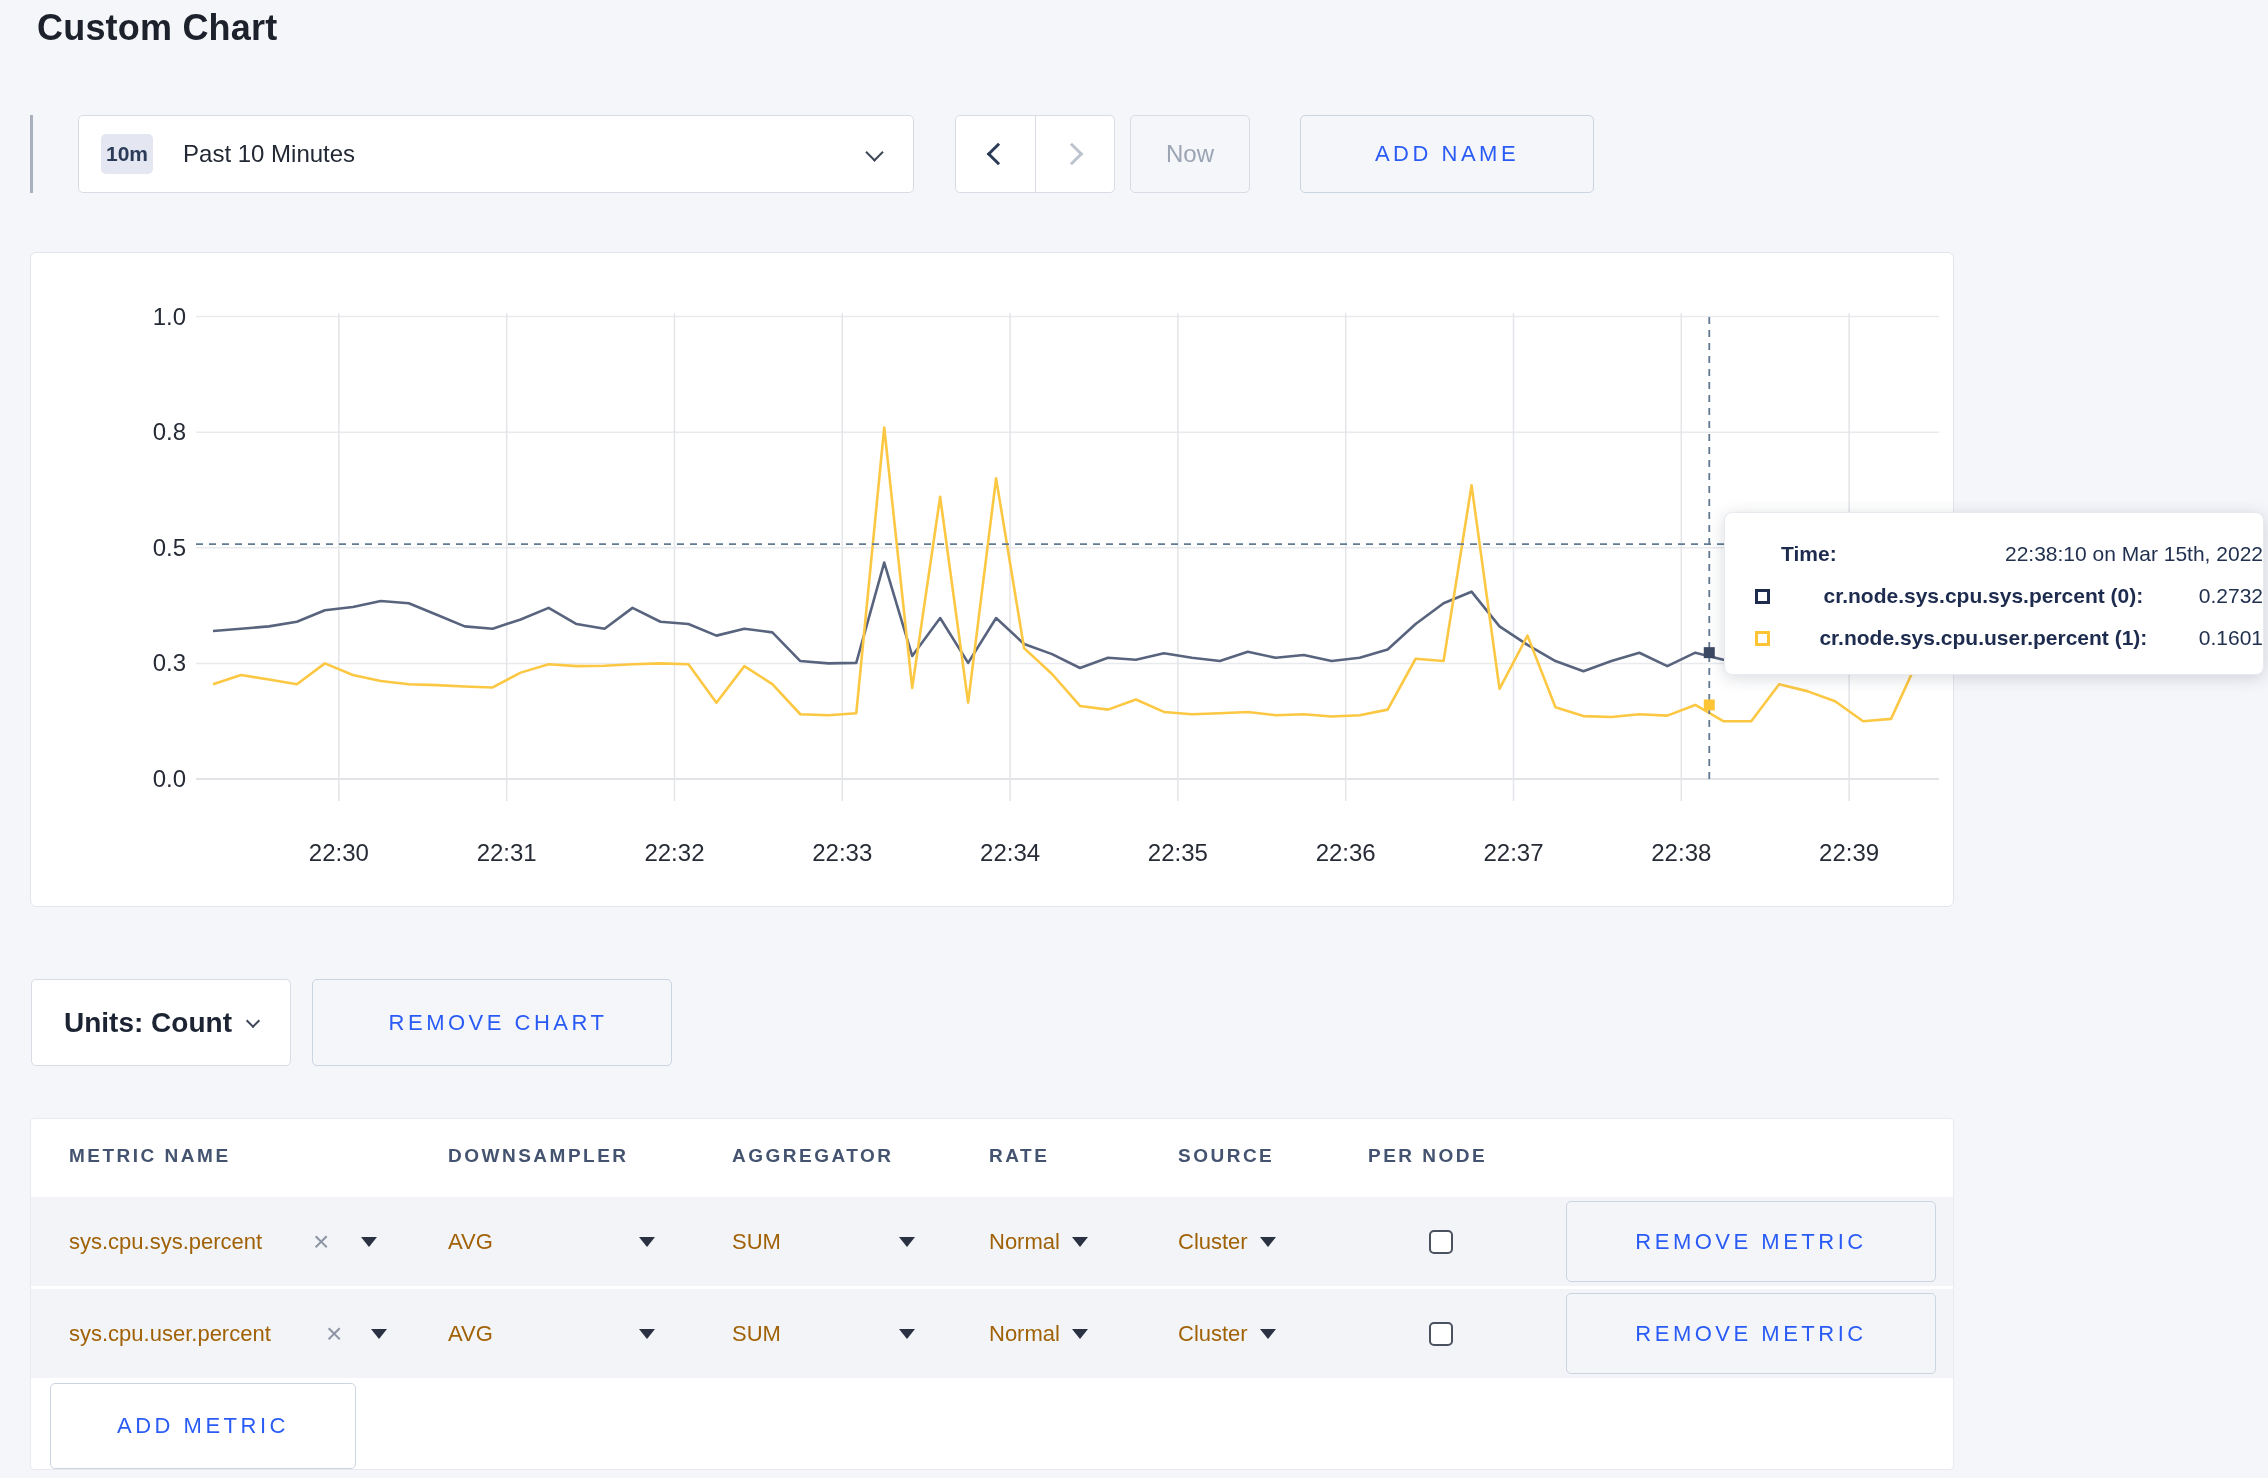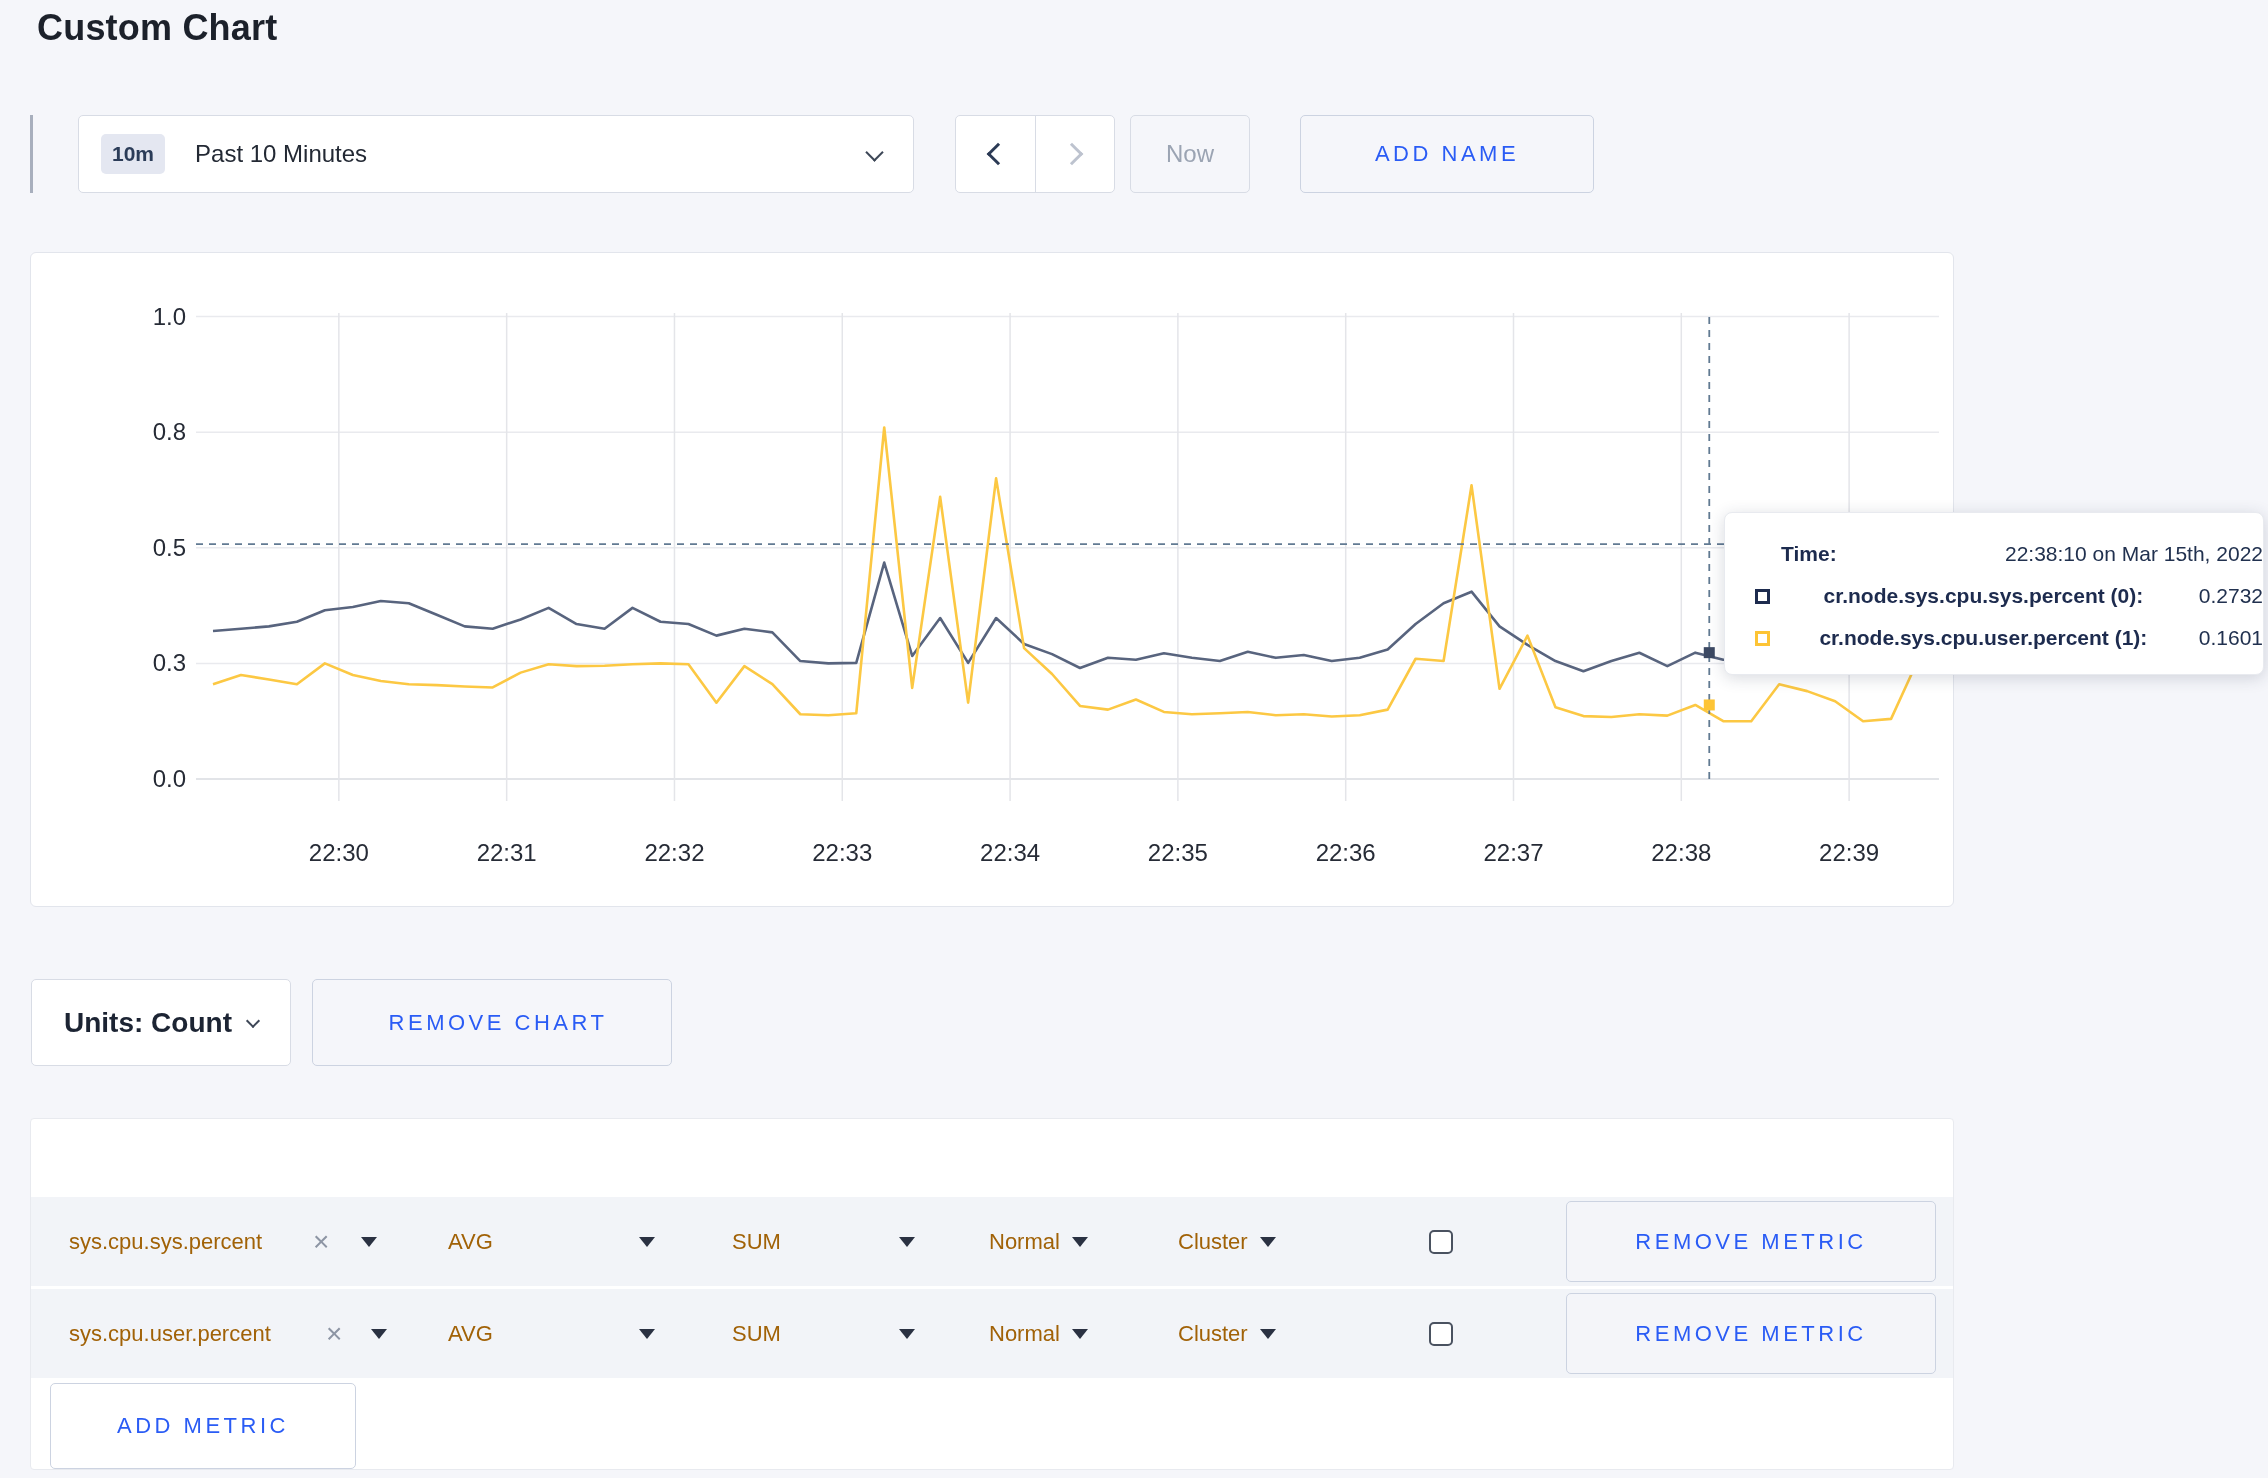--- a/index.html
+++ b/index.html
@@ -19,21 +19,21 @@
   
   .toolbar { position:absolute; left:0; top:115px; height:78px; width:100%; }
   .accent-bar { position:absolute; left:30px; top:0; width:3px; height:78px; background:#a8afbd; }
   .time-select {
     position:absolute; left:78px; top:0; width:836px; height:78px;
     background:#ffffff; border:1px solid #d8dce5; border-radius:5px;
     display:flex; align-items:center; cursor:pointer;
   }
   .time-badge {
     margin-left:22px; background:#e4e7f1; border-radius:5px;
-    padding:8px 11px; font-size:21px; font-weight:bold; color:#2b3c58;
+    padding:8px 5px; font-size:21px; font-weight:bold; color:#2b3c58;
   }
   .time-label { margin-left:30px; font-size:24px; color:#232934; }
   .chev { display:inline-block; width:13px; height:13px; border-left:2px solid #3d4757; border-bottom:2px solid #3d4757; transform:rotate(-45deg); }
   .time-select .chev { position:absolute; right:32px; top:30px; }
   .pager {
     position:absolute; left:955px; top:0; width:160px; height:78px;
     background:#ffffff; border:1px solid #d8dce5; border-radius:5px;
     display:flex;
   }
   .pager-btn { flex:1; display:flex; align-items:center; justify-content:center; cursor:pointer; }
@@ -186,20 +186,28 @@
   </div>
 </div>
 
 <div class="units-box">
   <span class="units-label">Units: Count</span>
   <span class="chev"></span>
 </div>
 <div class="btn-outline-blue remove-chart-btn">REMOVE CHART</div>
 
 <div class="table-card">
+  <div class="thead">
+    <span class="th" style="left:38px">METRIC NAME</span>
+    <span class="th" style="left:417px">DOWNSAMPLER</span>
+    <span class="th" style="left:701px">AGGREGATOR</span>
+    <span class="th" style="left:958px">RATE</span>
+    <span class="th" style="left:1147px">SOURCE</span>
+    <span class="th" style="left:1337px">PER NODE</span>
+  </div>
 
   <div class="trow r0">
     <span class="cell" style="left:38px">sys.cpu.sys.percent</span>
     <span class="cell x-icon" style="left:282px">×</span>
     <span class="cell" style="left:330px">
         <span class="tri"></span>
       </span>
     <span class="cell" style="left:417px">AVG</span>
     <span class="cell" style="left:608px">
         <span class="tri"></span>

